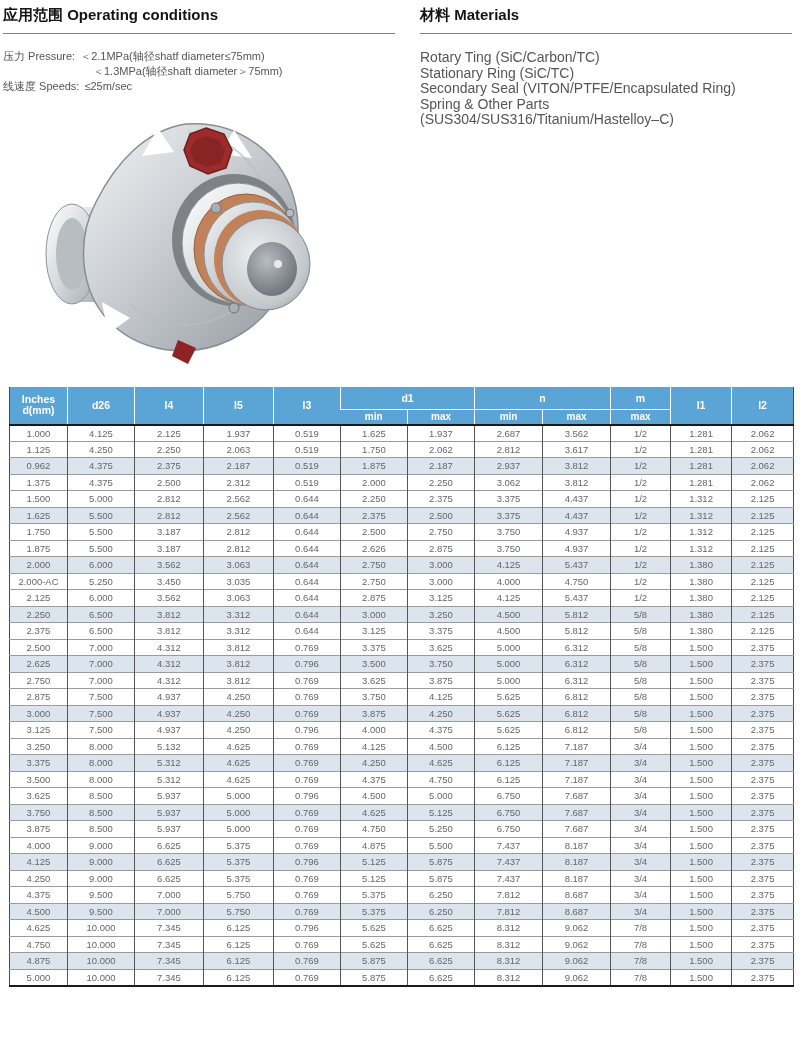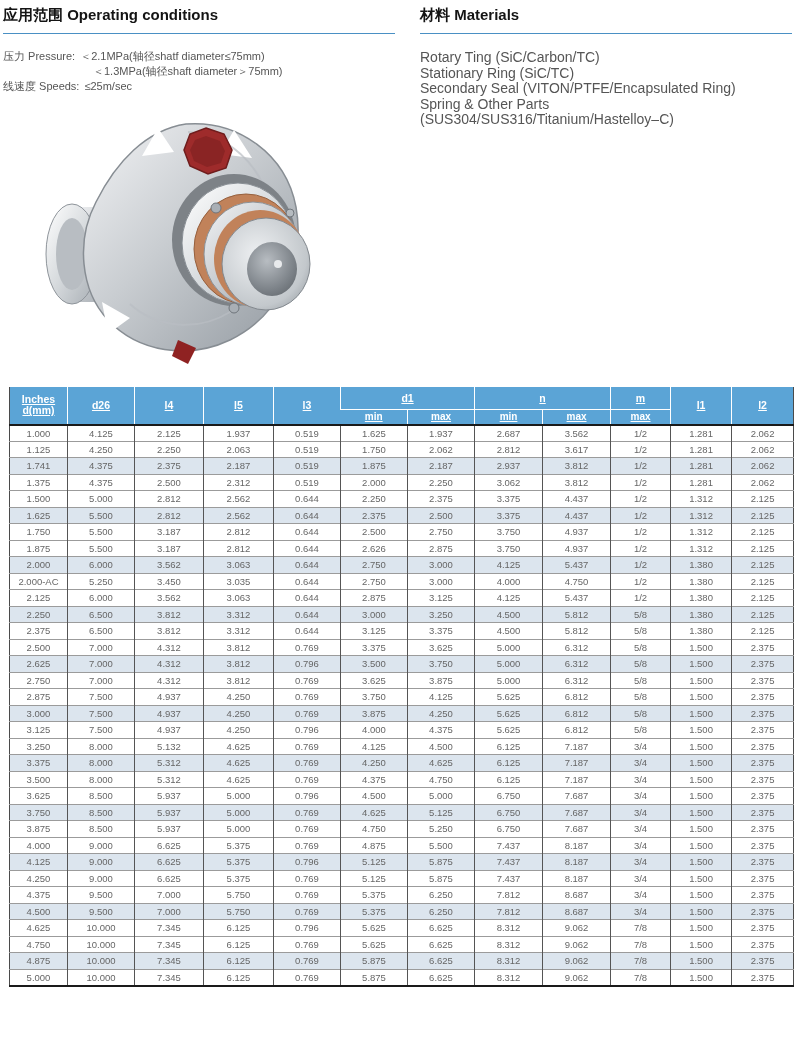--- a/index.html
+++ b/index.html
@@ -30,21 +30,21 @@
   table.spec-table {
     border-collapse:collapse; table-layout:fixed; width:784px;
     font-size:9.5px; color:#666;
     border-left:1px solid #4a4a4a; border-right:1px solid #4a4a4a;
     border-bottom:2px solid #1a1a1a;
   }
   .spec-table thead th {
     background:#5ba4d6; color:#ffffff; font-weight:bold; font-size:10.5px;
     border-left:1px solid #ffffff; border-top:1px solid #ffffff;
     border-bottom:2px solid #1a1a1a;
-    text-align:center; vertical-align:middle; padding:0;text-decoration:underline;
+    text-align:center; vertical-align:middle; padding:0;
   }
   .spec-table thead tr.h1 th { height:23px; }
   .spec-table thead tr.h2 th { height:15px; font-size:10px; }
   .spec-table thead th.grp { border-bottom:1px solid #ffffff; }
   .spec-table thead th:first-child { border-left:none; }
   .th-2line { line-height:11px; display:block; }
   .spec-table tbody td {
     height:16.5px; text-align:center; vertical-align:middle;
     border-top:1px solid #9b9b9b; border-left:1px solid #555;
     padding:0; background:#ffffff;
@@ -200,21 +200,21 @@
           <td>0.519</td>
           <td>1.750</td>
           <td>2.062</td>
           <td>2.812</td>
           <td>3.617</td>
           <td>1/2</td>
           <td>1.281</td>
           <td>2.062</td>
         </tr>
         <tr class="shaded">
-          <td>1.741</td>
+          <td>0.962</td>
           <td>4.375</td>
           <td>2.375</td>
           <td>2.187</td>
           <td>0.519</td>
           <td>1.875</td>
           <td>2.187</td>
           <td>2.937</td>
           <td>3.812</td>
           <td>1/2</td>
           <td>1.281</td>

